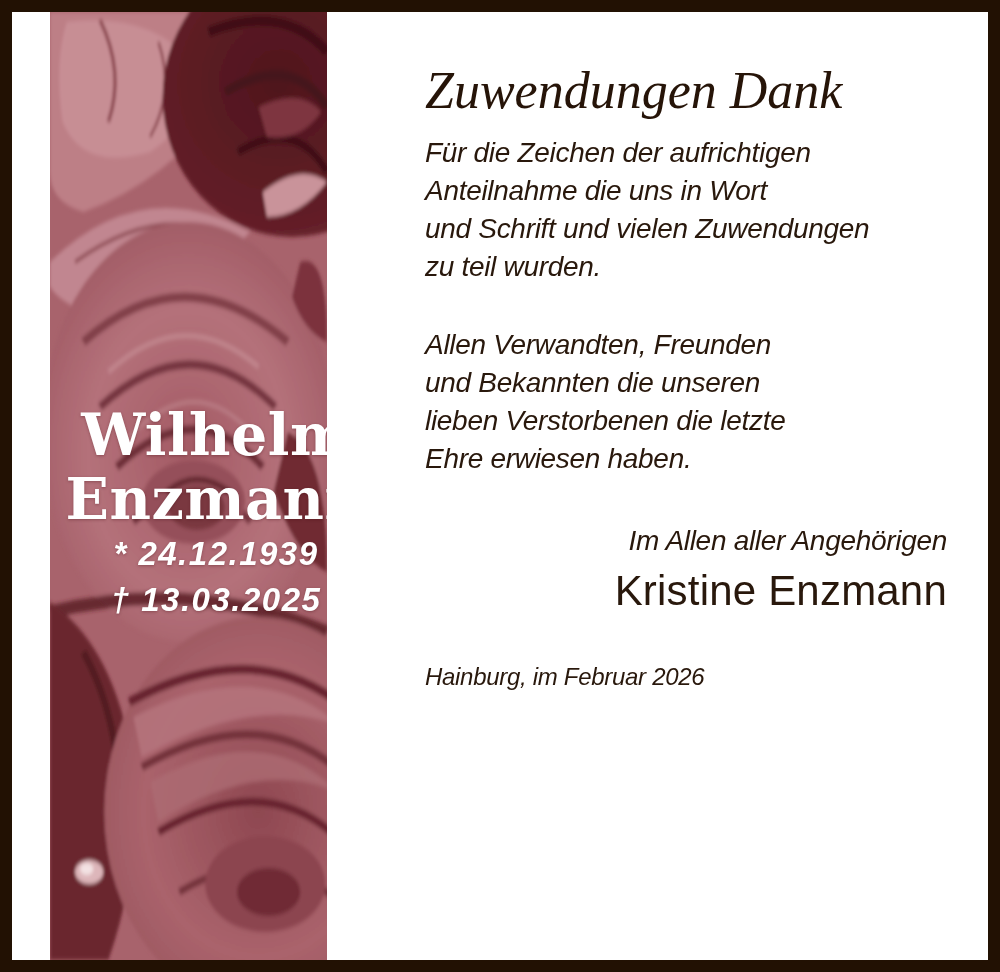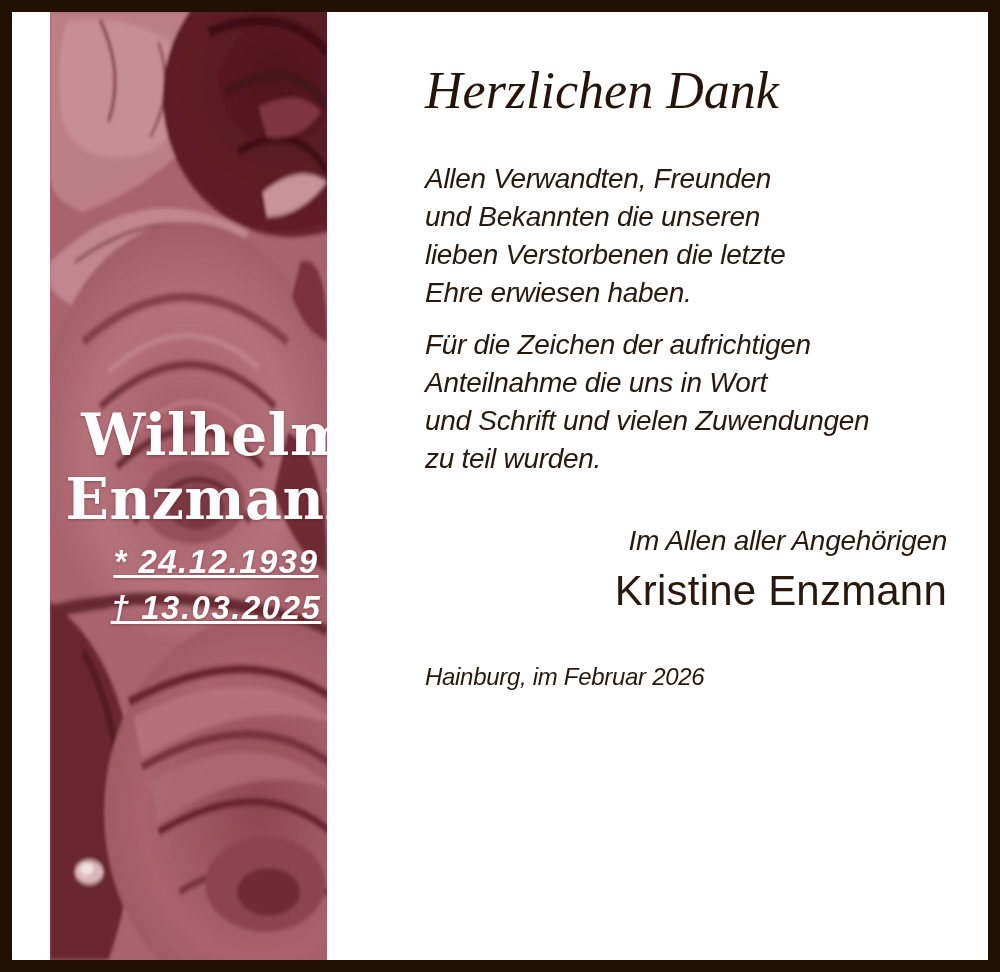--- a/index.html
+++ b/index.html
@@ -42,27 +42,26 @@
   }
   .memorial-name {
     font-family: "DejaVu Serif", serif;
     font-weight: bold;
     font-size: 57px;
     line-height: 64px;
     white-space: pre-line;
     letter-spacing: 0.5px;
   }
   .memorial-dates {
-    margin-top: 8px;
+    margin-top: 0;
     font-weight: bold;
     font-style: italic;
     font-size: 33px;
     line-height: 46px;
     letter-spacing: 1.5px;
-    text-decoration: underline;
   }
   
   .right-col {
     position: absolute;
     left: 413px;
     top: 0;
     width: 522px;
     color: #29180c;
   }
   .notice-title {
@@ -189,32 +188,32 @@
       <div class="memorial-name">Wilhelm
 Enzmann</div>
       <div class="memorial-dates">
         <div>* 24.12.1939</div>
         <div>† 13.03.2025</div>
       </div>
     </div>
   </div>
 
   <div class="right-col">
-    <h1 class="notice-title">Herzlichen Dank</h1>
+    <h1 class="notice-title">Zuwendungen Dank</h1>
+
+    <p class="notice-par">Für die Zeichen der aufrichtigen
+Anteilnahme die uns in Wort
+und Schrift und vielen Zuwendungen
+zu teil wurden.</p>
 
     <p class="notice-par first">Allen Verwandten, Freunden
 und Bekannten die unseren
 lieben Verstorbenen die letzte
 Ehre erwiesen haben.</p>
 
-    <p class="notice-par">Für die Zeichen der aufrichtigen
-Anteilnahme die uns in Wort
-und Schrift und vielen Zuwendungen
-zu teil wurden.</p>
-
 
     <div class="closing-line">Im Allen aller Angehörigen</div>
 
     <div class="signature">Kristine Enzmann</div>
 
     <div class="dateline">Hainburg, im Februar 2026</div>
   </div>
 
 </div>
 

